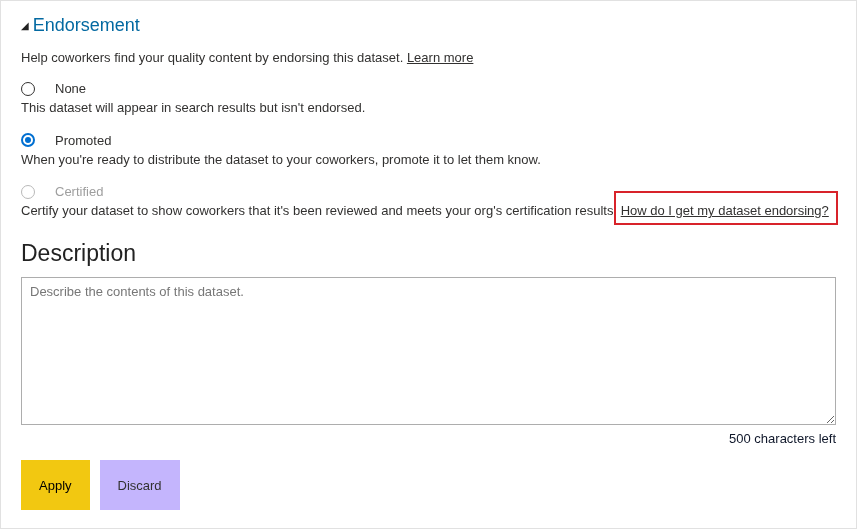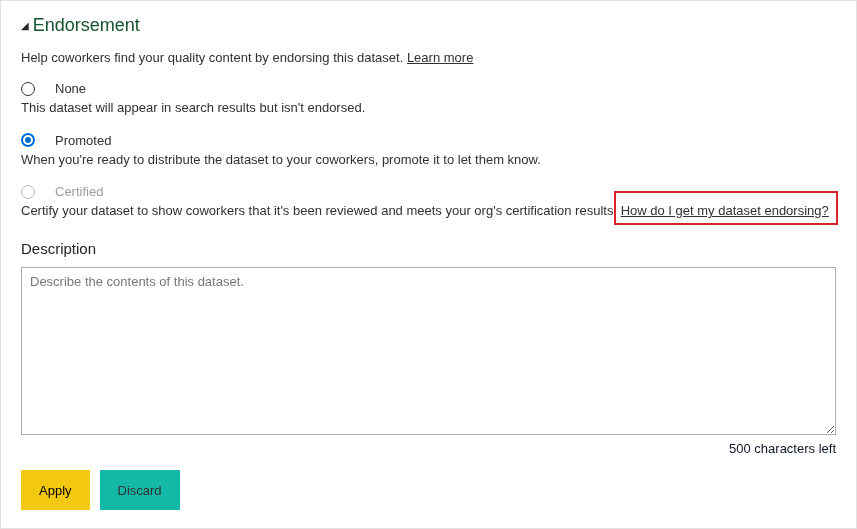--- a/index.html
+++ b/index.html
@@ -12,21 +12,21 @@
   }
   .panel {
     width: 857px;
     height: 529px;
     border: 1px solid #e1e1e1;
     padding: 14px 20px 18px 20px;
     display: flex;
     flex-direction: column;
   }
   .section-header { display: flex; align-items: center; gap: 4px; }
-  .section-title { font-size: 18px; font-weight: 400; color: #14532d; }
+  .section-title { font-size: 18px; font-weight: 400; color: #0369a1; }
   .triangle { font-size: 10px; color: #222; }
   .helptext { margin-top: 14px; color: #323130; }
   a.link { color: #323130; text-decoration: underline; cursor: pointer; }
   .option { margin-top: 16px; }
   .option .row { display: flex; align-items: center; gap: 20px; }
   .radio {
     appearance: none;
     -webkit-appearance: none;
     width: 14px; height: 14px;
     border: 1px solid #323130;
@@ -51,46 +51,46 @@
     cursor: default;
   }
   .opt-label { font-size: 13px; color: #323130; }
   .opt-label.disabled { color: #9e9e9e; }
   .opt-desc { margin-top: 3px; font-size: 13px; color: #323130; line-height: 1.35; }
   .highlight-box {
     position: absolute;
     border: 2px solid #d8232a;
     pointer-events: none;
   }
-  .desc-heading { font-size: 15px; font-weight: 400; margin-top: 20px; color: #222; }
+  .desc-heading { font-size: 23px; font-weight: 400; margin-top: 20px; color: #222; }
   textarea.desc {
     width: 100%;
     height: 172px;
     margin-top: 10px;
     border: 1px solid #adadad;
     padding: 6px 8px;
     font-family: inherit;
     font-size: 13px;
     resize: both;
     outline: none;
     color: #323130;
   }
   textarea.desc::placeholder { color: #777; }
   .char-left { text-align: right; margin-top: 6px; font-size: 13px; color: #0f172a; }
   .btnrow { margin-top: 14px; display: flex; gap: 10px; }
   .btn {
-    height: 40px;
+    height: 50px;
     padding: 0 18px;
     border: none;
     font-size: 13px;
     font-family: inherit;
     cursor: pointer;
   }
   .btn-primary { background: #f2c811; color: #000; }
-  .btn-secondary { background: #14b8a6; color: #323130; }
+  .btn-secondary { background: #c4b5fd; color: #323130; }
   .certified-line { position: relative; }
 </style>
 </head>
 <body>
 
 <div class="panel" style="position:relative;">
 
   <div class="section-header">
     <span class="triangle">◢</span>
     <span class="section-title">Endorsement</span>

